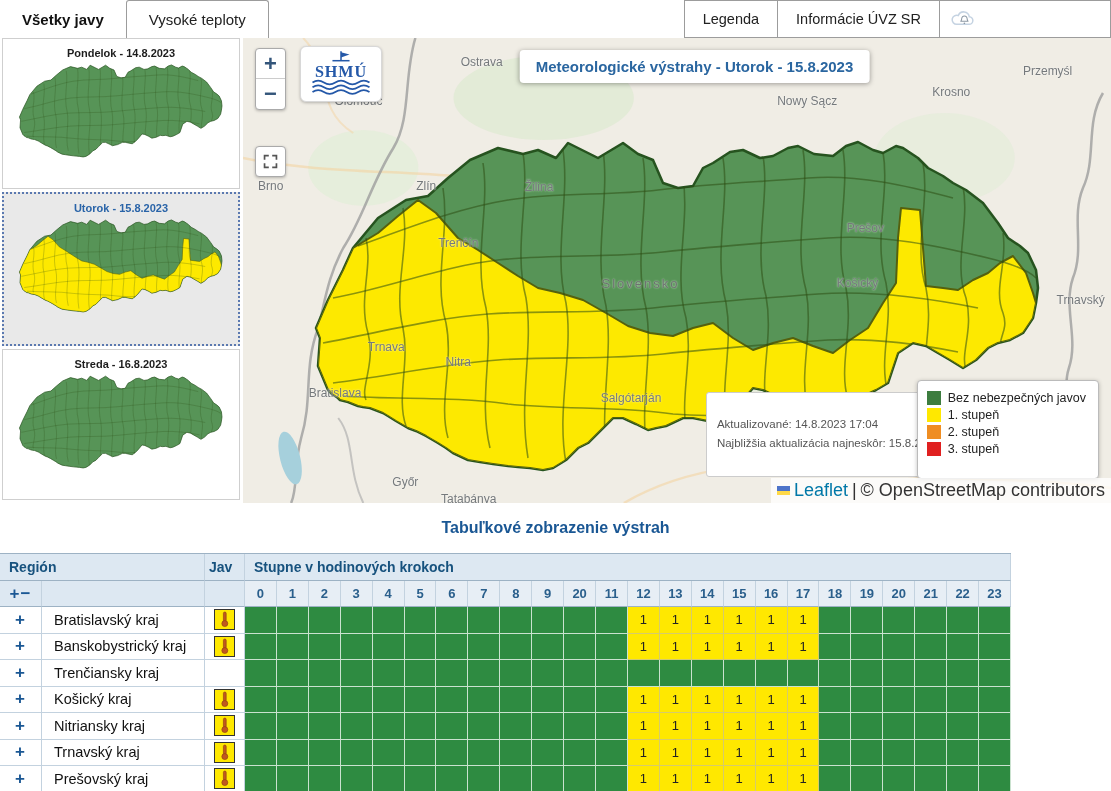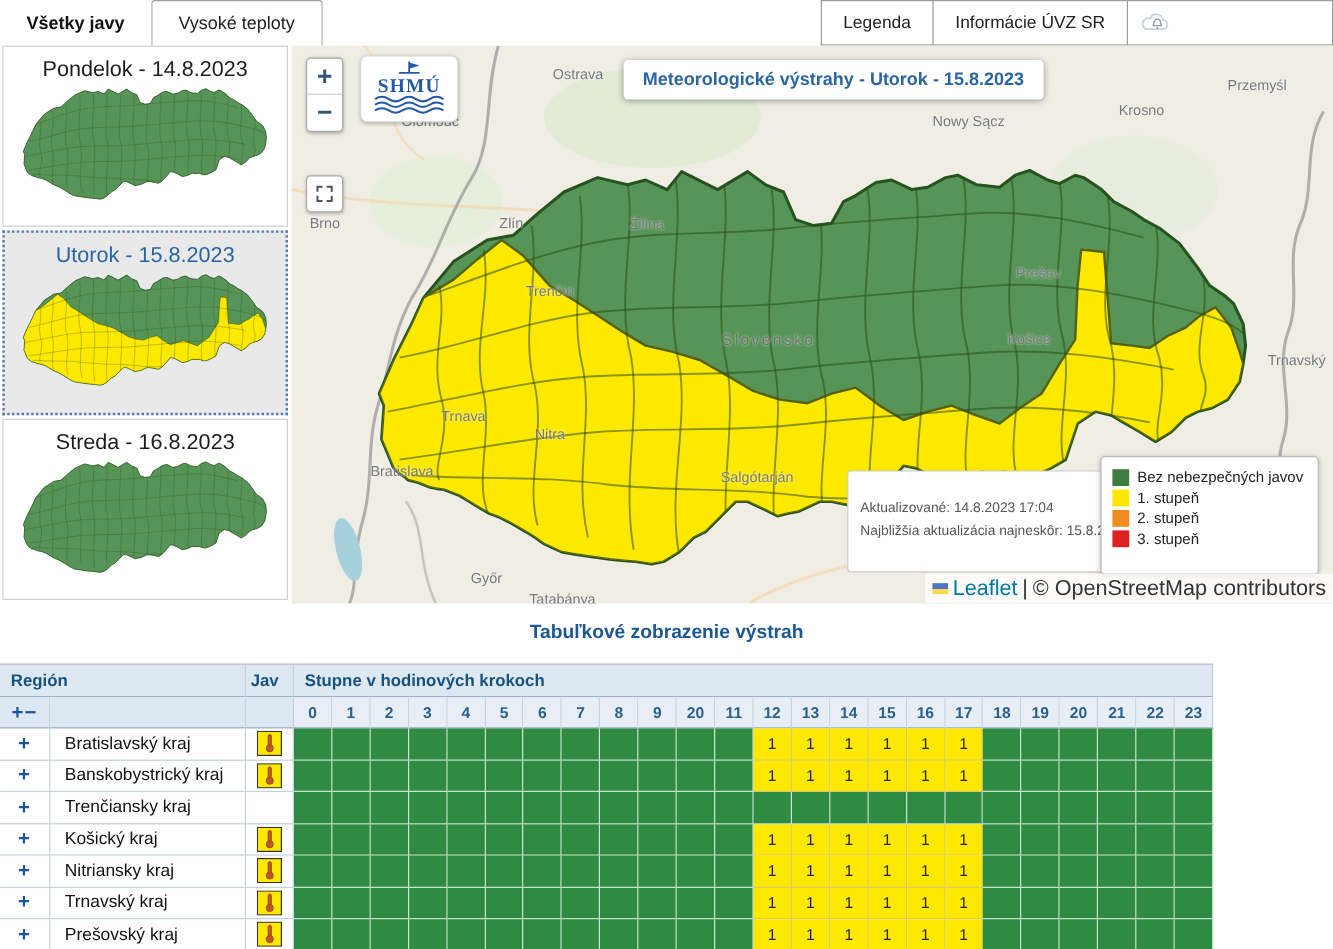--- a/index.html
+++ b/index.html
@@ -19,21 +19,21 @@
   .ma-text { display:flex; flex-direction:column; line-height:1.1;gap:39px; }
   .ma-title { font-size:13px; font-weight:bold; letter-spacing:2px; color:#9aa1a8; }
   .ma-sub { font-size:8.5px; letter-spacing:1px; color:#9aa1a8; display:flex; align-items:center; gap:2px; }
 
   
   .content { display:flex; height:465px; }
 
   .sidebar { width:243px; padding:0 3px 0 2px; display:flex; flex-direction:column; }
   .day-card { border:1px solid #cfcfcf; background:#fff; margin-bottom:3px; padding-top:5px; text-align:center; cursor:pointer; }
   .day-card.selected { background:#e9e9e9; border:2px dotted #5b79b0; }
-  .day-title { font-size:18px; font-weight:normal; color:#1d1d1d; margin:3px 0 2px; }
+  .day-title { font-size:11px; font-weight:bold; color:#1d1d1d; margin:3px 0 2px; }
   .day-card.selected .day-title { color:#2a64a8; }
   .thumb-svg { width:222px; height:101px; display:block; margin:0 auto; }
 
   .map { position:relative; flex:1; height:465px; background:#f0ede5; overflow:hidden; }
   .map-bg { position:absolute; left:0; top:0; width:100%; height:100%; }
   .svk-main { position:absolute; left:55px; top:100px; width:760px; height:345px; }
 
   .city-label { position:absolute; transform:translate(-50%,-50%); font-size:12px; color:#75797c;
                 white-space:nowrap; text-shadow:0 0 2px rgba(255,255,255,.8); pointer-events:none; }
   .city-label.big { font-size:13px; letter-spacing:2px; color:#6d7370; }
@@ -233,21 +233,21 @@
         <div class="city-label" style="left: 96.5%; top: 56.3%;">Trnavský</div>
         <div class="city-label" style="left: 79.3%; top: 77.4%;">Miskolc</div>
         <div class="city-label" style="left: 92%; top: 83.4%;">Nyíregyháza</div>
         <div class="city-label" style="left: 44.7%; top: 77.4%;">Salgótarján</div>
         <div class="city-label" style="left: 18.7%; top: 95.5%;">Győr</div>
         <div class="city-label" style="left: 26%; top: 99.2%;">Tatabánya</div>
         <div class="city-label" style="left: 34.1%; top: 32%;">Žilina</div>
         <div class="city-label" style="left: 24.8%; top: 44.1%;">Trenčín</div>
         <div class="city-label big" style="left: 45.8%; top: 52.7%;">Slovensko</div>
         <div class="city-label" style="left: 71.7%; top: 40.9%;">Prešov</div>
-        <div class="city-label" style="left: 70.8%; top: 52.7%;">Košice</div>
+        <div class="city-label" style="left: 70.8%; top: 52.7%;">Košický</div>
         <div class="city-label" style="left: 24.8%; top: 69.7%;">Nitra</div>
         <div class="city-label" style="left: 16.5%; top: 66.4%;">Trnava</div>
         <div class="city-label" style="left: 10.6%; top: 76.3%;">Bratislava</div>
       </div>
 
     <div class="zoom-ctl">
       <div class="zoom-btn">+</div>
       <div class="zoom-btn">−</div>
     </div>
     <div class="fs-btn">

